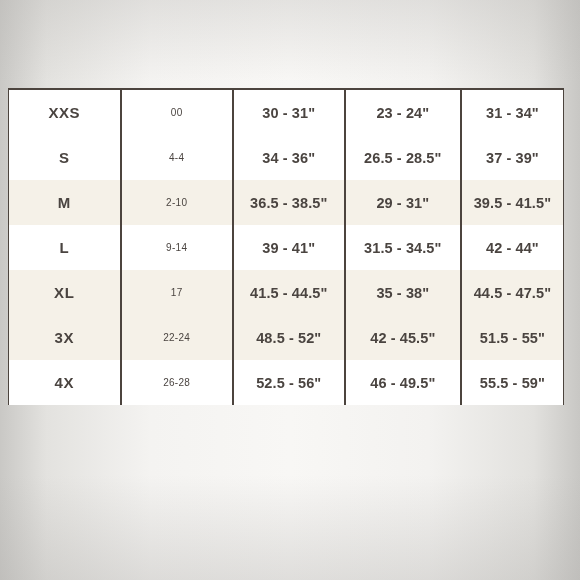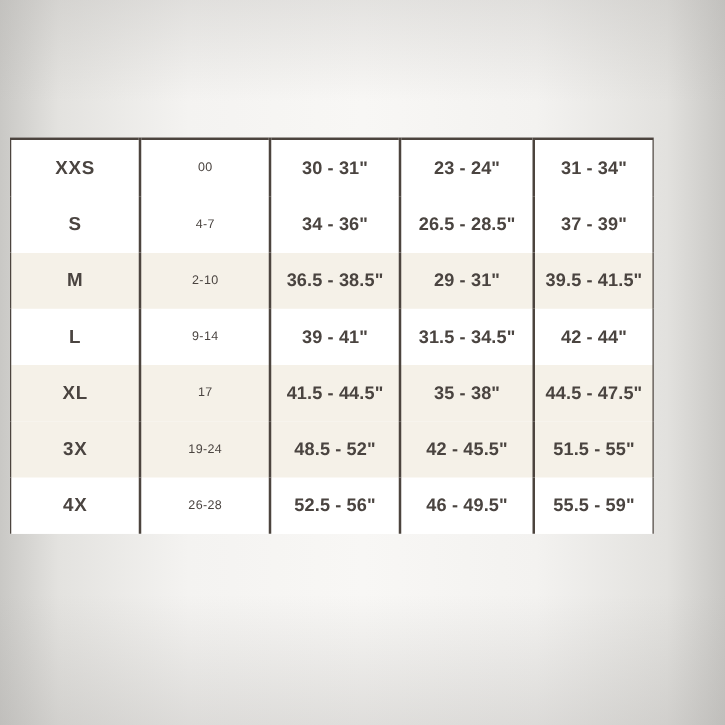--- a/index.html
+++ b/index.html
@@ -42,23 +42,22 @@
         rgba(255,255,255,0.00) 14%,
         rgba(255,255,255,0.00) 82%,
         rgba(175,173,170,0.34) 100%);
   }
 
   
   .chart-wrap {
     position: absolute;
     left: 8px;
     top: 88px;
-    width: 515px;
+    width: 556px;
     z-index: 2;
-    margin-top: 22px;
   }
 
   table.size-chart {
     width: 100%;
     border-collapse: collapse;
     table-layout: fixed;
     background: #ffffff;
     border-top: 2px solid #4c443e;
     border-left: 1px solid #4c443e;
     border-right: 1px solid #4c443e;
@@ -131,21 +130,21 @@
           <td class="cell-size">XXS</td>
           <td class="cell-numeric">00</td>
           <td class="cell-measure">30 - 31"</td>
           <td class="cell-measure">23 - 24"</td>
           <td class="cell-measure">31 - 34"</td>
         </tr>
 
 
         <tr>
           <td class="cell-size">S</td>
-          <td class="cell-numeric">4-7</td>
+          <td class="cell-numeric">4-4</td>
           <td class="cell-measure">34 - 36"</td>
           <td class="cell-measure">26.5 - 28.5"</td>
           <td class="cell-measure">37 - 39"</td>
         </tr>
 
         <tr class="alt">
           <td class="cell-size">M</td>
           <td class="cell-numeric">2-10</td>
           <td class="cell-measure">36.5 - 38.5"</td>
           <td class="cell-measure">29 - 31"</td>
@@ -164,21 +163,21 @@
           <td class="cell-size">XL</td>
           <td class="cell-numeric">17</td>
           <td class="cell-measure">41.5 - 44.5"</td>
           <td class="cell-measure">35 - 38"</td>
           <td class="cell-measure">44.5 - 47.5"</td>
         </tr>
 
 
         <tr class="alt">
           <td class="cell-size">3X</td>
-          <td class="cell-numeric">19-24</td>
+          <td class="cell-numeric">22-24</td>
           <td class="cell-measure">48.5 - 52"</td>
           <td class="cell-measure">42 - 45.5"</td>
           <td class="cell-measure">51.5 - 55"</td>
         </tr>
 
         <tr>
           <td class="cell-size">4X</td>
           <td class="cell-numeric">26-28</td>
           <td class="cell-measure">52.5 - 56"</td>
           <td class="cell-measure">46 - 49.5"</td>

